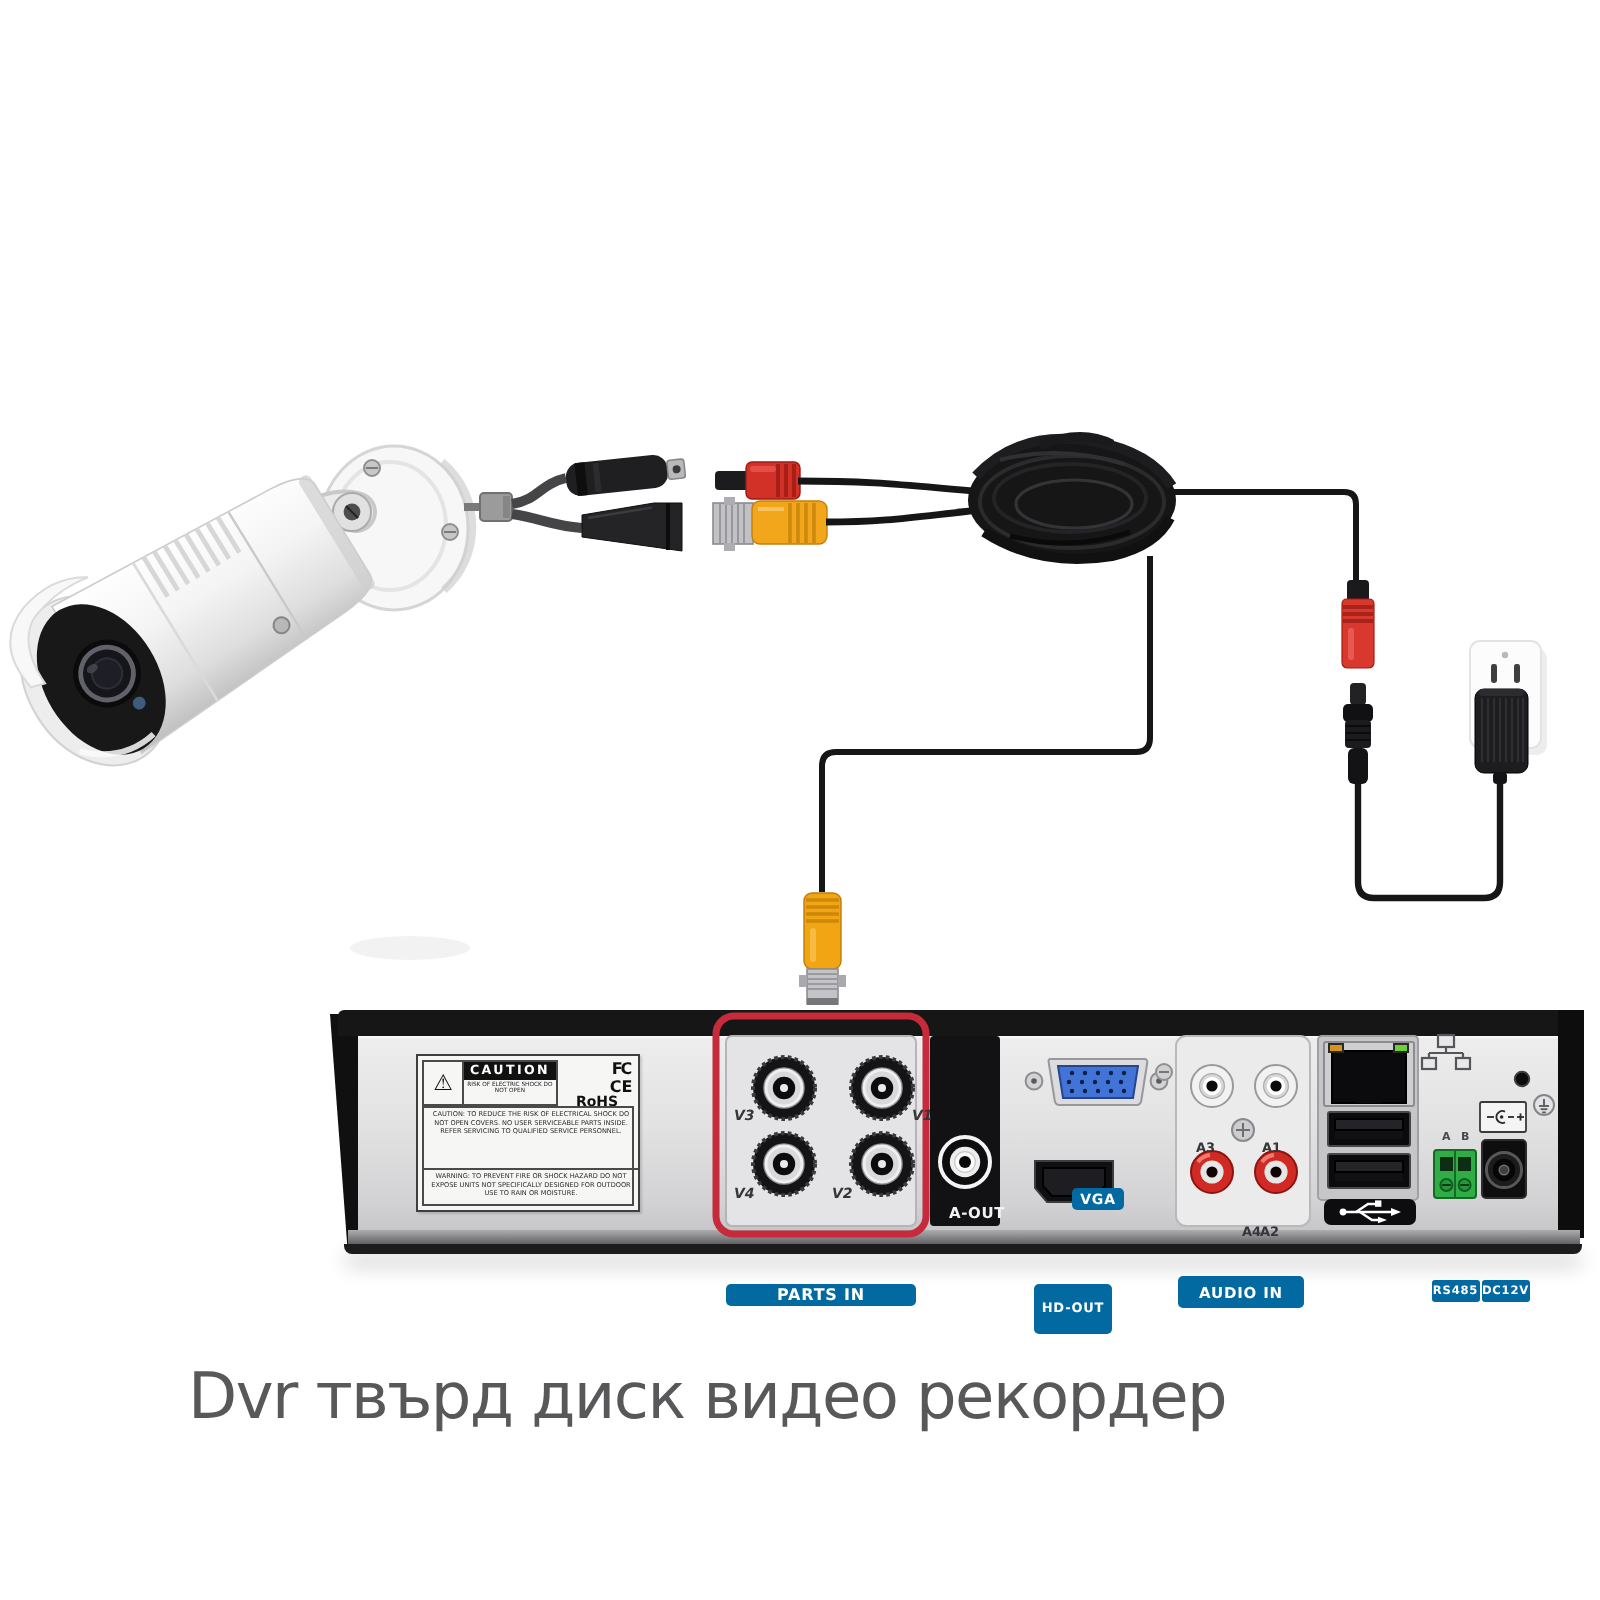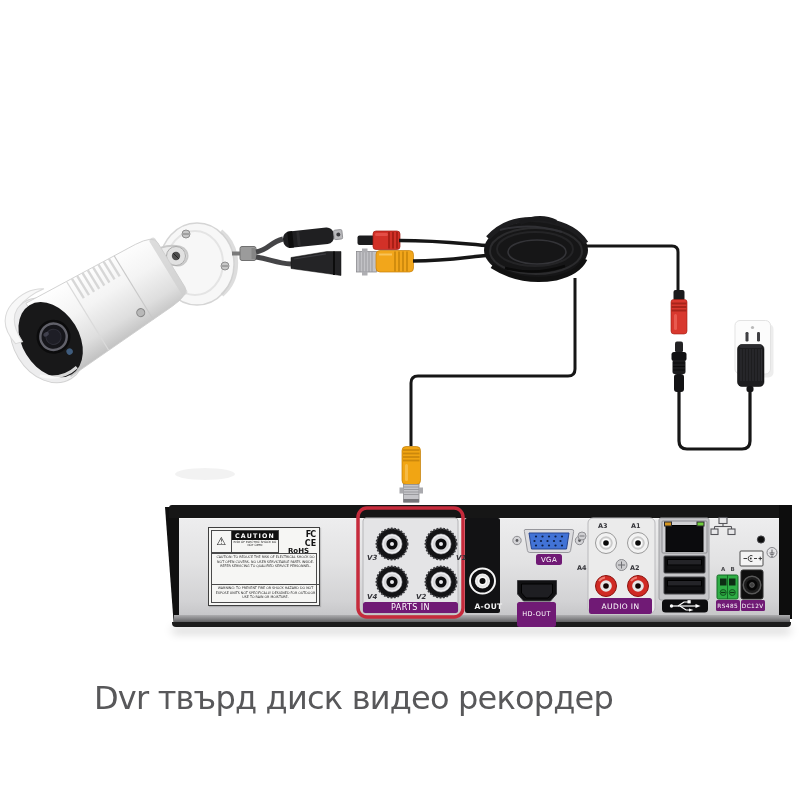--- a/index.html
+++ b/index.html
@@ -20,24 +20,24 @@
              border-top:1px solid #f6f6f6;}
   .dvr-bottom{position:absolute;left:9px;right:2px;top:110px;height:8px;
               background:linear-gradient(#adadaf,#59595b);}
   .dvr-base{position:absolute;left:7px;right:1px;top:117px;height:5px;background:#1c1c1c;border-radius:0 0 4px 4px;
             box-shadow:0 6px 10px rgba(0,0,0,.22);}
   #dvr-ports{position:absolute;left:0;top:0;width:627px;height:122px;}
 
   
   .lbl{position:absolute;font-weight:600;color:#35353a;z-index:4;}
   .v-lbl{font-size:7px;font-style:italic;}
-  .a-lbl{font-size:6.5px;}
+  .a-lbl{font-size:6.5px;margin-top:48px;}
   .pin-lbl{font-size:5.5px;color:#4a4a4e;font-weight:600;}
-  .bar{position:absolute;background:#701a75;color:#ffffff;display:flex;align-items:center;
-       justify-content:center;font-weight:normal;border-radius:2.5px;letter-spacing:.4px;z-index:4;}
+  .bar{position:absolute;background:#0369a1;color:#ffffff;display:flex;align-items:center;
+       justify-content:center;font-weight:bold;border-radius:2.5px;letter-spacing:.4px;z-index:4;margin-top:40px;}
   .white-txt{position:absolute;color:#f2f2f2;font-weight:bold;text-align:center;z-index:4;letter-spacing:.3px;}
 
   
   #sticker{position:absolute;left:43px;top:22px;width:110px;height:77px;background:#f6f6f4;
            border:1px solid #3f3f3f;box-shadow:1px 1px 1px rgba(0,0,0,.15);z-index:3;}
   .st-head{position:absolute;left:2px;top:2px;width:66px;height:21px;border:1px solid #4a4a4a;display:flex;}
   .st-tri{width:19px;display:flex;align-items:center;justify-content:center;border-right:1px solid #4a4a4a;
           font-size:11px;color:#111;line-height:1;}
   .st-caut{flex:1;display:flex;flex-direction:column;}
   .st-caut-bar{background:#111;color:#fff;font-size:6.3px;font-weight:bold;letter-spacing:1.2px;
@@ -473,21 +473,21 @@
   <div class="lbl v-lbl" style="left:251px;top:88px;">V2</div>
   <div class="bar" style="left:198px;top:97px;width:95px;height:11px;font-size:8px;">PARTS IN</div>
 
   <div class="white-txt" style="left:300px;top:97px;width:47px;font-size:7.5px;">A-OUT</div>
 
   <div class="bar" style="left:371px;top:49px;width:26px;height:11px;font-size:7px;">VGA</div>
   <div class="bar" style="left:352px;top:96.5px;width:39px;height:25px;font-size:6.5px;">HD-OUT</div>
 
   <div class="lbl a-lbl" style="left:433px;top:17px;">A3</div>
   <div class="lbl a-lbl" style="left:466px;top:17px;">A1</div>
-  <div class="lbl a-lbl" style="left:412px;top:59px;">A4</div>
+  <div class="lbl a-lbl" style="left:456px;top:59px;">A4</div>
   <div class="lbl a-lbl" style="left:465px;top:59px;">A2</div>
   <div class="bar" style="left:424px;top:93px;width:63px;height:16px;font-size:7.5px;">AUDIO IN</div>
 
   <div class="lbl pin-lbl" style="left:556px;top:61px;">A</div>
   <div class="lbl pin-lbl" style="left:565.5px;top:61px;">B</div>
   <div class="bar" style="left:551px;top:95px;width:23.5px;height:11px;font-size:5.8px;border-radius:1.5px;">RS485</div>
   <div class="bar" style="left:575.5px;top:95px;width:24.5px;height:11px;font-size:5.8px;border-radius:1.5px;">DC12V</div>
 </div>
 
 <div id="caption">Dvr твърд диск видео рекордер</div>

